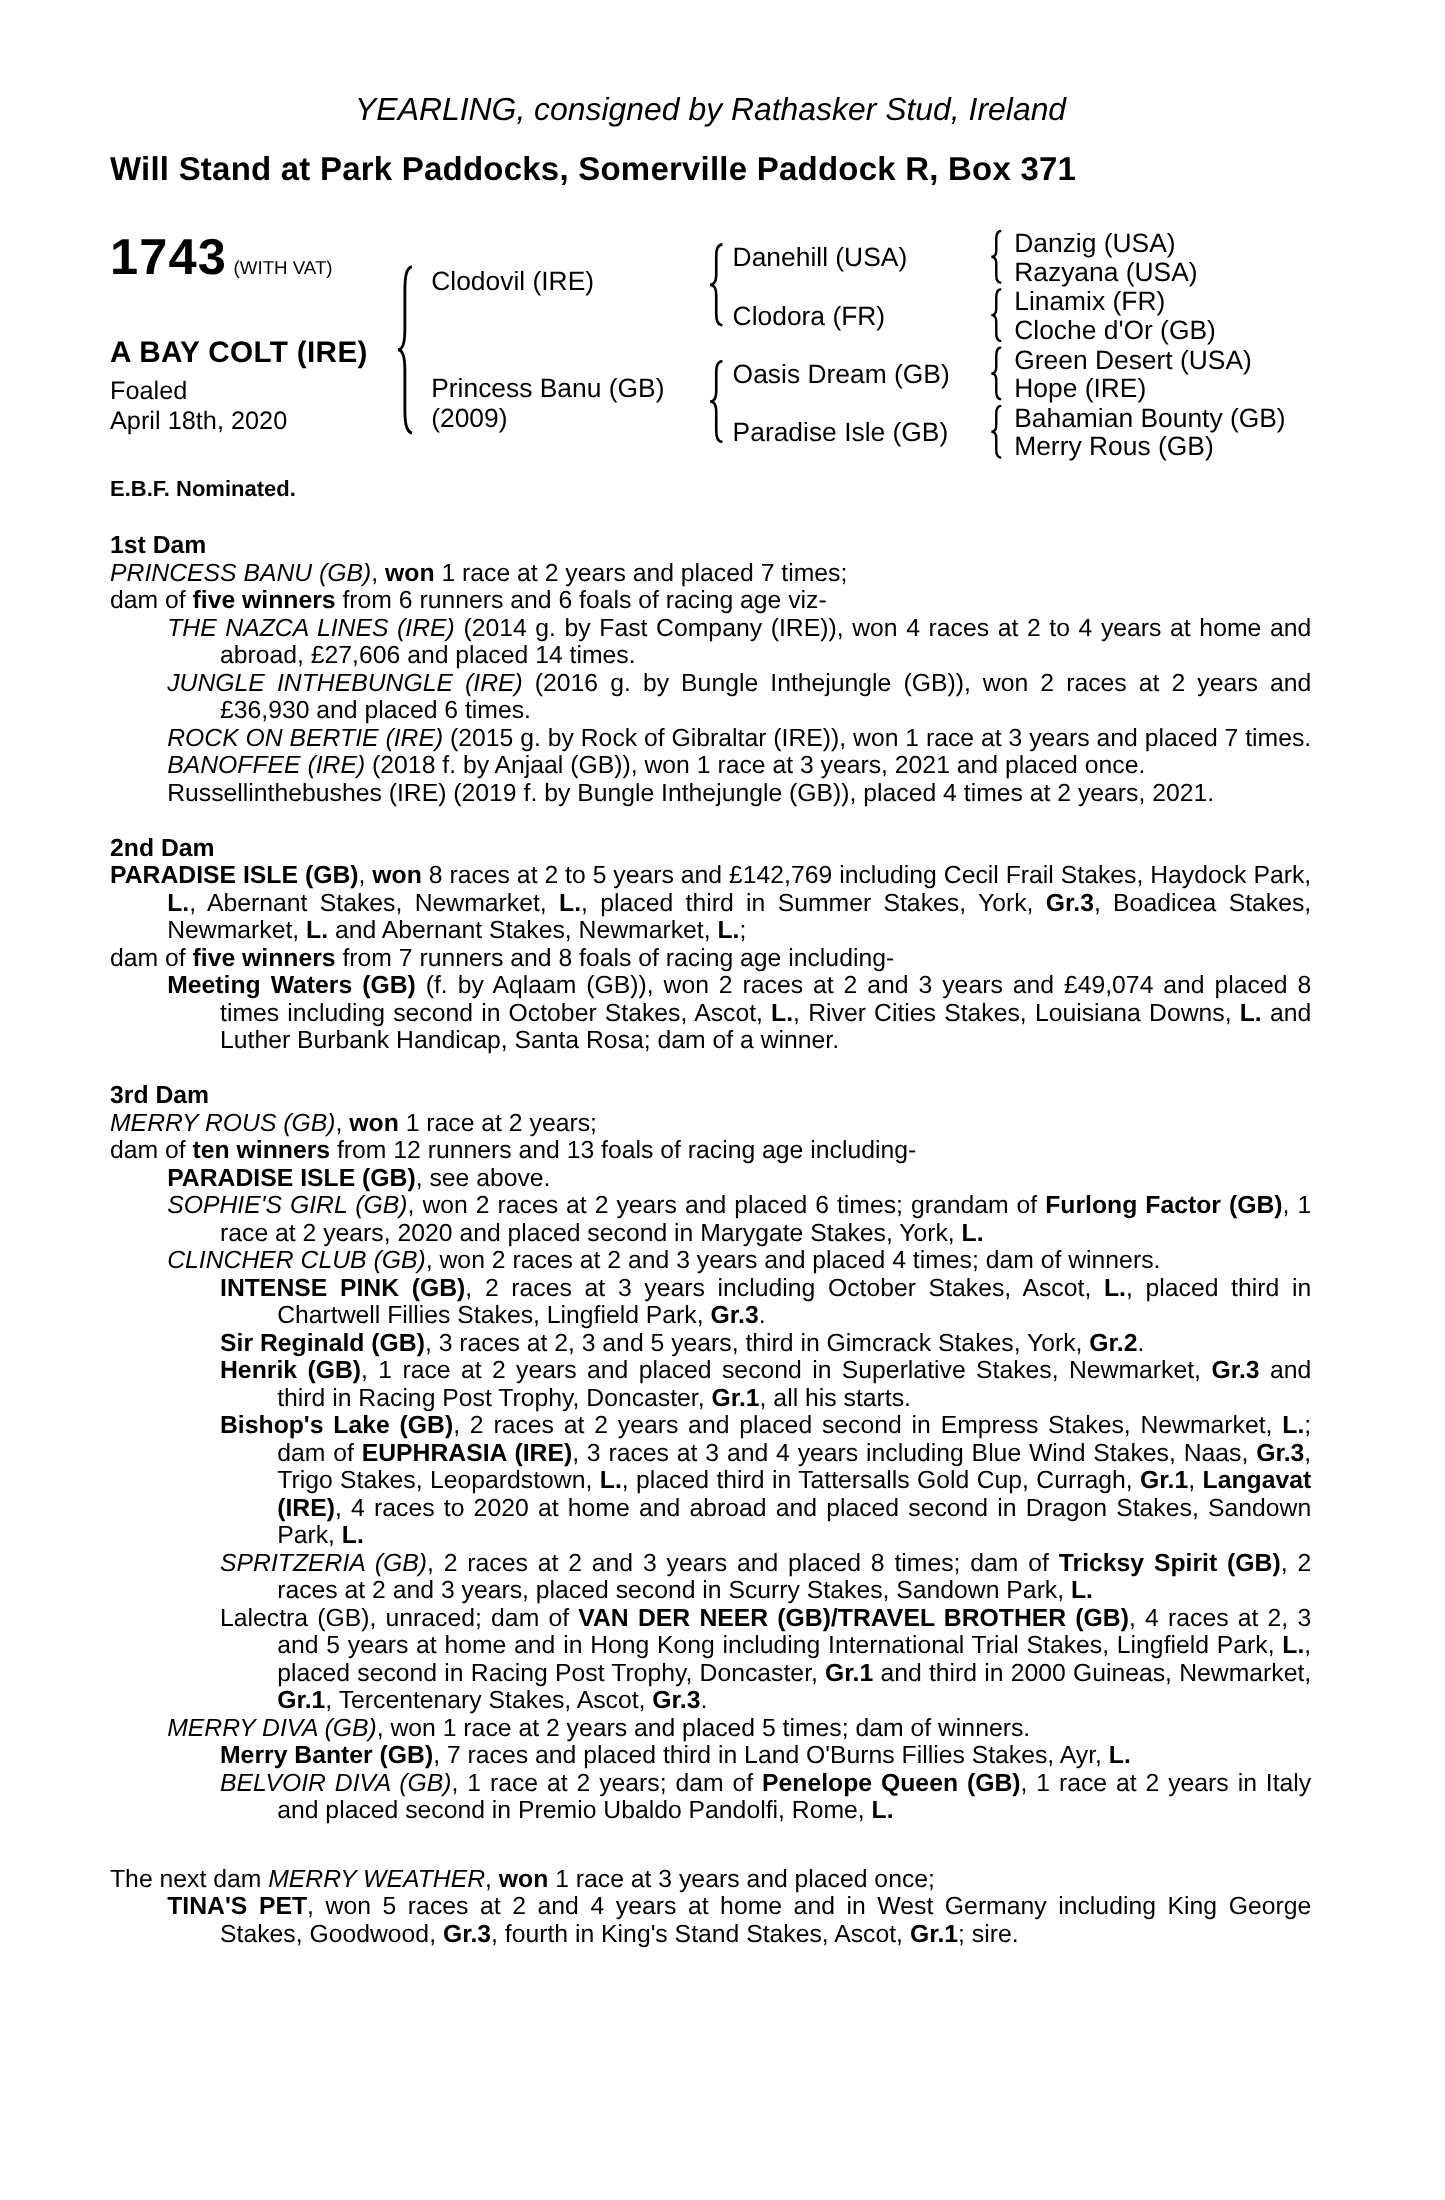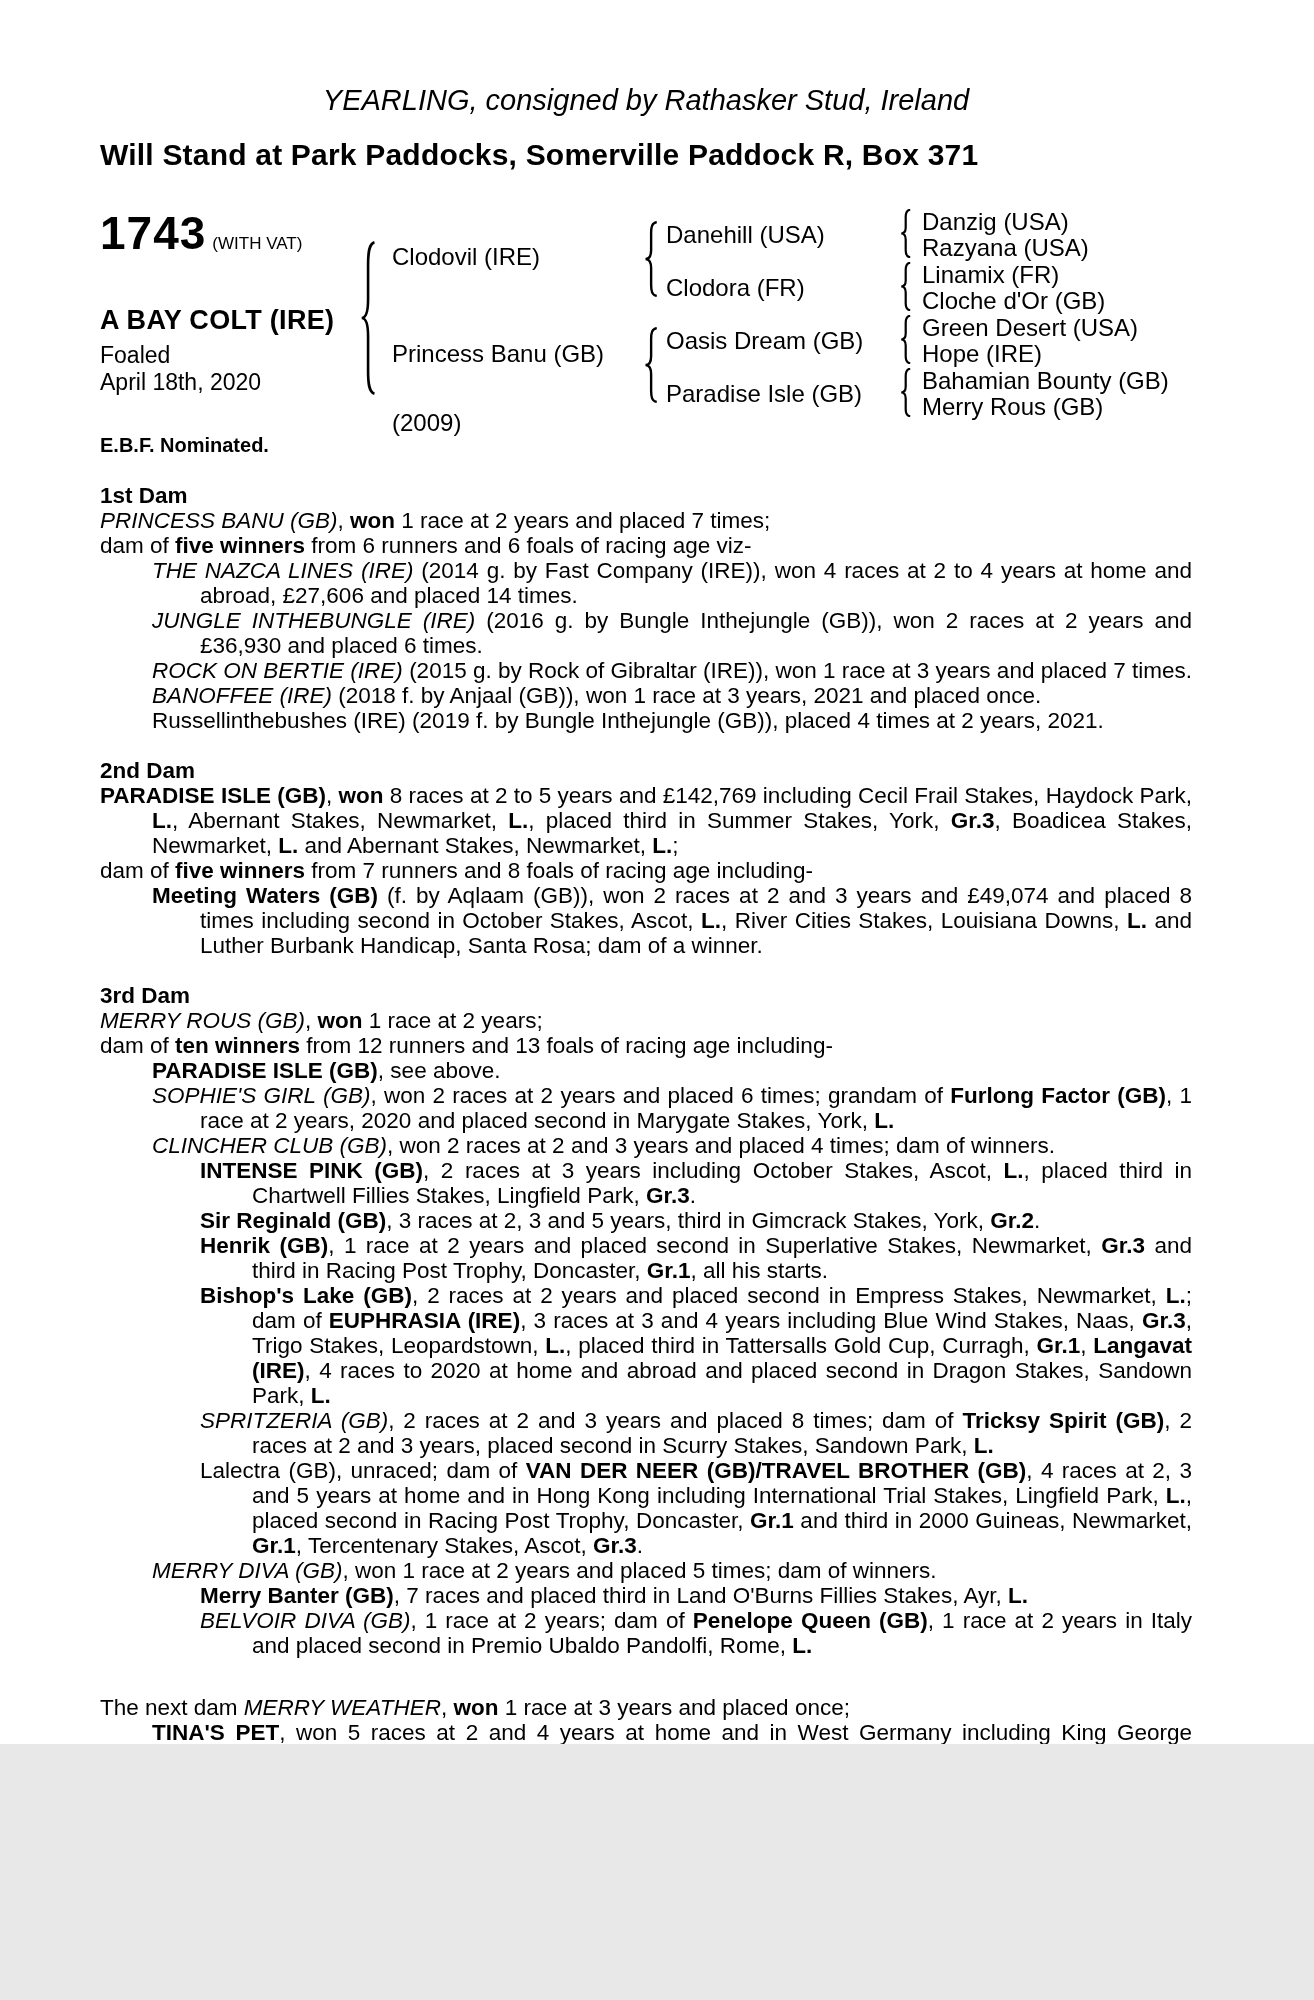--- a/index.html
+++ b/index.html
@@ -1,19 +1,19 @@
 <!DOCTYPE html>
 <html><head>
 <meta charset="utf-8">
 <style>
   * { margin:0; padding:0; box-sizing:border-box; }
   html,body { background:#e8e8e8; }
   .page {
     position:relative;
-    width:1314px; height:1744px;
+    width:1314px; height:2000px;
     background:#ffffff;
     color:#000;
     font-family:"Liberation Sans", sans-serif;
     margin:0 auto;
     overflow:hidden;
   }
   .page-title {
     position:absolute; top:84px; left:100px; width:1092px;
     text-align:center; font-style:italic; font-size:29px; line-height:32px;
   }
@@ -80,21 +80,21 @@
     </svg>
   <svg class="brace" style="left:900px; top:315px; width:12px; height:49px;" viewBox="0 0 20 100" preserveAspectRatio="none">
       <path d="M17 1.5 C10.5 2.5 9.5 8 9.5 16 L9.5 38 C9.5 46 7 50 2 50 C7 50 9.5 54 9.5 62 L9.5 84 C9.5 92 10.5 97.5 17 98.5" fill="none" stroke="#000" stroke-width="2.2" vector-effect="non-scaling-stroke"></path>
     </svg>
   <svg class="brace" style="left:900px; top:368px; width:12px; height:49px;" viewBox="0 0 20 100" preserveAspectRatio="none">
       <path d="M17 1.5 C10.5 2.5 9.5 8 9.5 16 L9.5 38 C9.5 46 7 50 2 50 C7 50 9.5 54 9.5 62 L9.5 84 C9.5 92 10.5 97.5 17 98.5" fill="none" stroke="#000" stroke-width="2.2" vector-effect="non-scaling-stroke"></path>
     </svg>
 
   <div class="ped-name" style="left:392px; top:244px;">Clodovil (IRE)</div>
   <div class="ped-name" style="left:392px; top:341px;">Princess Banu (GB)</div>
-  <div class="ped-name" style="left:392px; top:368px;margin-top:42px;">(2009)</div>
+  <div class="ped-name" style="left:392px; top:368px;">(2009)</div>
 
   <div class="ped-name" style="left:666px; top:222px;">Danehill (USA)</div>
   <div class="ped-name" style="left:666px; top:275px;">Clodora (FR)</div>
   <div class="ped-name" style="left:666px; top:328px;">Oasis Dream (GB)</div>
   <div class="ped-name" style="left:666px; top:381px;">Paradise Isle (GB)</div>
 
   <div class="ped-name" style="left:922px; top:209px;">Danzig (USA)</div>
   <div class="ped-name" style="left:922px; top:235px;">Razyana (USA)</div>
   <div class="ped-name" style="left:922px; top:262px;">Linamix (FR)</div>
   <div class="ped-name" style="left:922px; top:288px;">Cloche d'Or (GB)</div>

